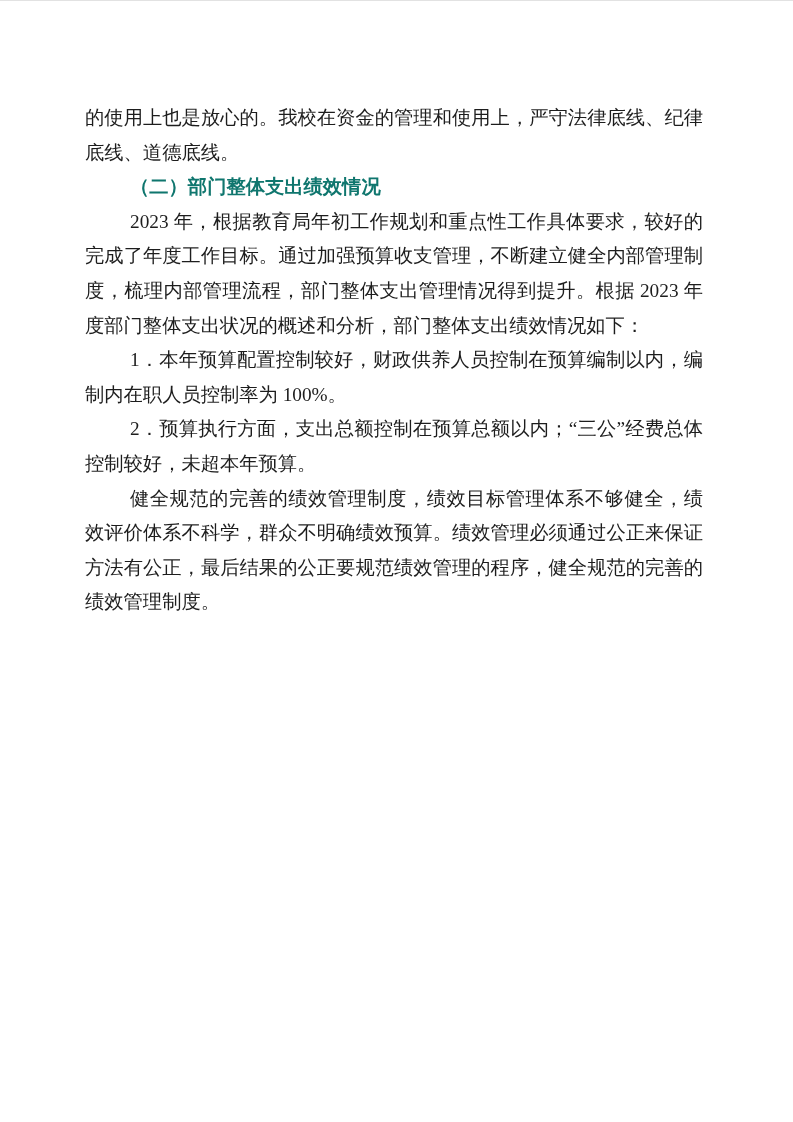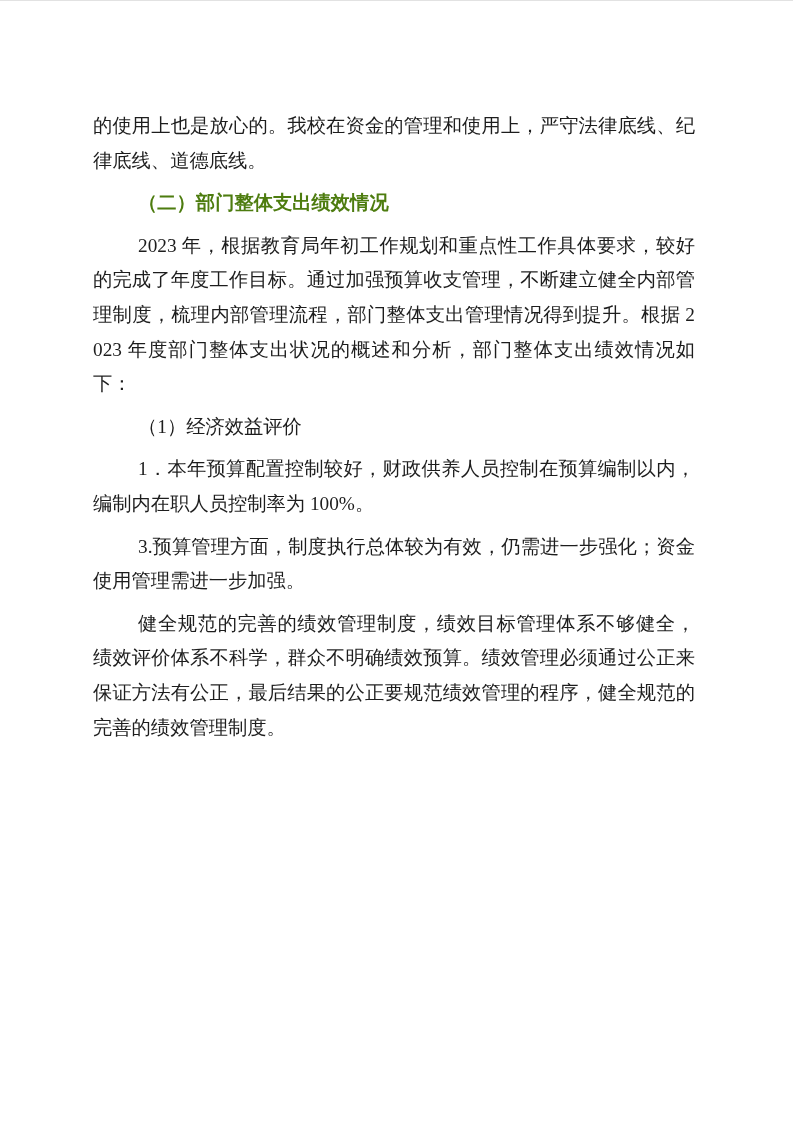--- a/index.html
+++ b/index.html
@@ -14,46 +14,45 @@
   }
   .page {
     box-sizing: border-box;
     width: 793px;
     height: 1122px;
     background: #ffffff;
     border-top: 1px solid #e2e2e2; 
     padding: 100px 90px 0 85px;    
   }
   .content p {
-    margin: 8px;
+    margin: 0;
     padding: 0;
     font-family: "Liberation Serif", "DejaVu Serif", serif;
     font-size: 19.3px;
     line-height: 34.6px;
     color: #1d1d1d;
     text-align: justify;
     text-justify: inter-ideograph;
     word-break: break-all;
   }
   .content p.heading {
     font-family: "Liberation Sans", "DejaVu Sans", sans-serif;
     font-weight: 700;
     text-align: left;
-    color: #4d7c0f;
+    color: #0f766e;
   }
   .indent-2 { text-indent: 45px; }  
   .indent-1 { text-indent: 31px; }  
   .indent-0 { text-indent: 0; }     
 </style>
 </head>
 <body>
 
 <div class="page">
   <div class="content">
       <p class="indent-0">的使用上也是放心的。我校在资金的管理和使用上，严守法律底线、纪律底线、道德底线。</p>
       <p class="heading indent-2">（二）部门整体支出绩效情况</p>
       <p class="indent-2">2023 年，根据教育局年初工作规划和重点性工作具体要求，较好的完成了年度工作目标。通过加强预算收支管理，不断建立健全内部管理制度，梳理内部管理流程，部门整体支出管理情况得到提升。根据 2023 年度部门整体支出状况的概述和分析，部门整体支出绩效情况如下：</p>
-      <p class="indent-2">（1）经济效益评价</p>
       <p class="indent-2">1．本年预算配置控制较好，财政供养人员控制在预算编制以内，编制内在职人员控制率为 100%。</p>
-      <p class="indent-2">3.预算管理方面，制度执行总体较为有效，仍需进一步强化；资金使用管理需进一步加强。</p>
+      <p class="indent-2">2．预算执行方面，支出总额控制在预算总额以内；“三公”经费总体控制较好，未超本年预算。</p>
       <p class="indent-2">健全规范的完善的绩效管理制度，绩效目标管理体系不够健全，绩效评价体系不科学，群众不明确绩效预算。绩效管理必须通过公正来保证方法有公正，最后结果的公正要规范绩效管理的程序，健全规范的完善的绩效管理制度。</p>
     </div>
 </div>
 
 </body></html>

